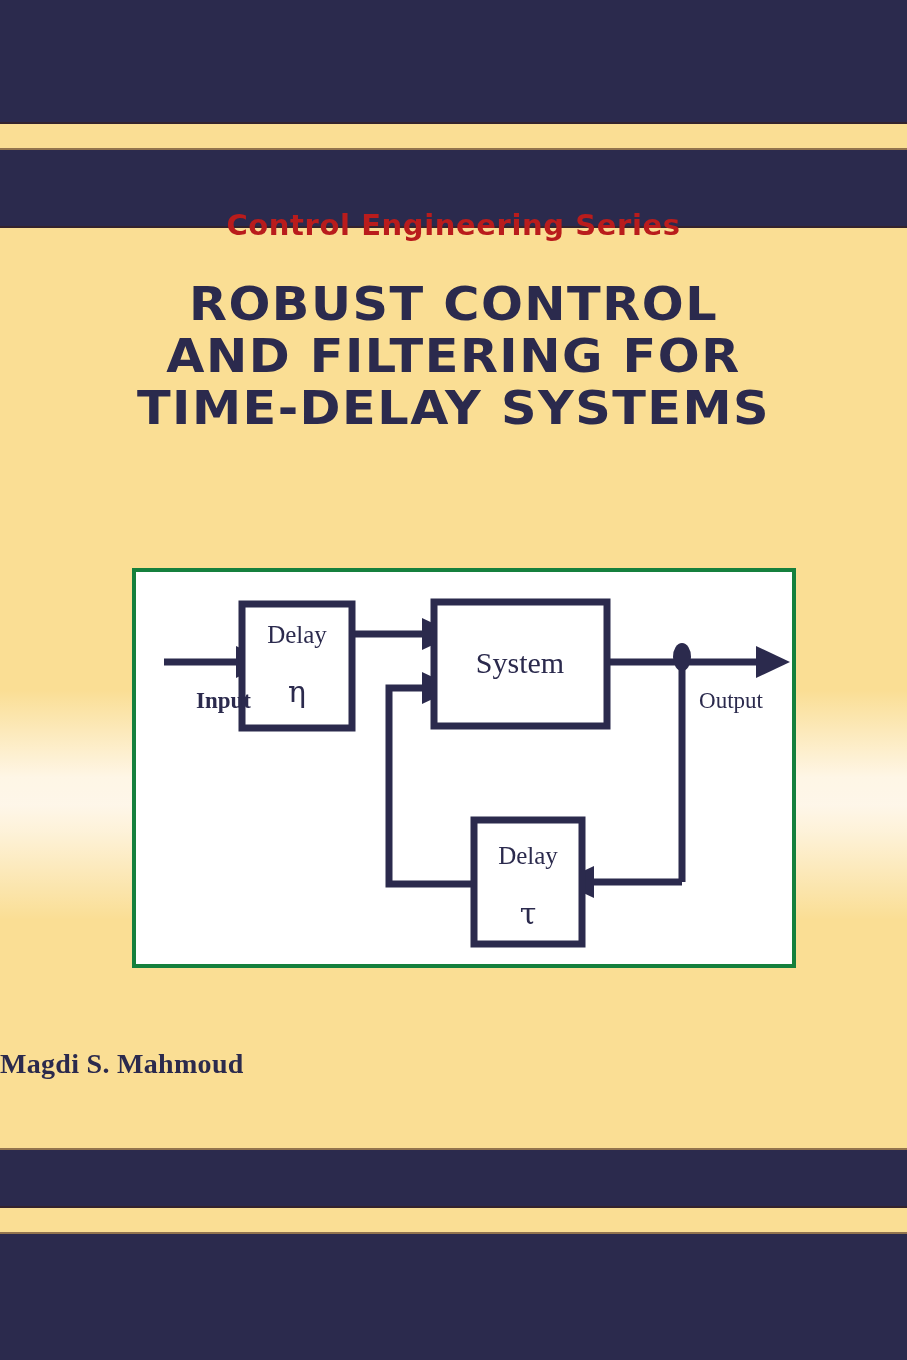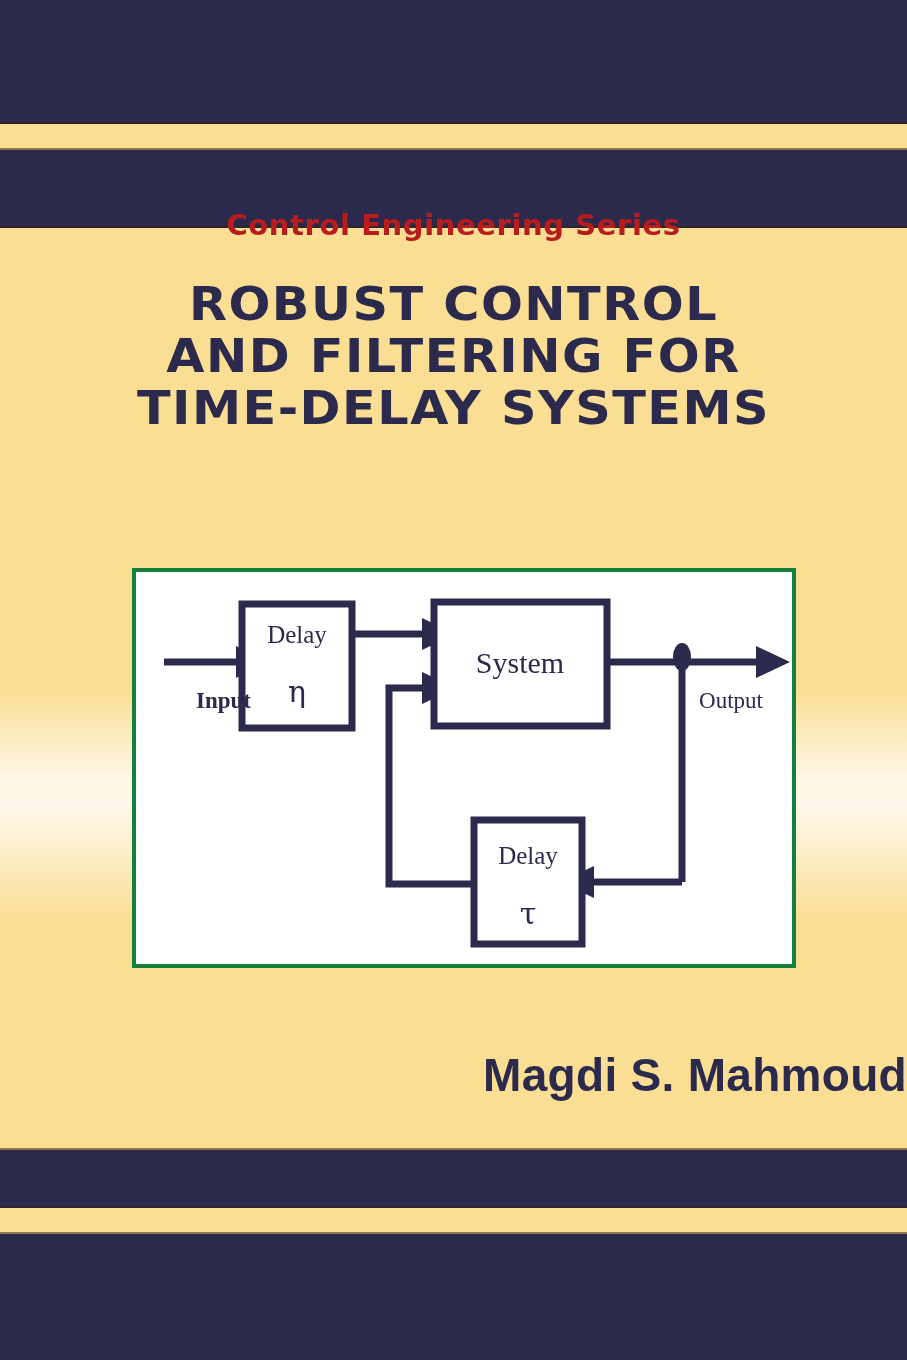--- a/index.html
+++ b/index.html
@@ -89,25 +89,25 @@
     transform: scaleX(1.05);
   }
   .title-block .tline { display: block; white-space: nowrap; }
 
   
   .author {
     position: absolute;
     left: 0;
     top: 1048px;
     width: 100%;
-    text-align: right;
+    text-align: left;
     color: #2b2a4d;
-    font-family: Liberation Sans, sans-serif;
+    font-family: Liberation Serif, serif;
     font-weight: bold;
-    font-size: 46px;
+    font-size: 28px;
     letter-spacing: 0.3px;
   }
 
   
   .diagram {
     position: absolute;
     left: 132px;
     top: 568px;
     width: 664px;
     height: 400px;

